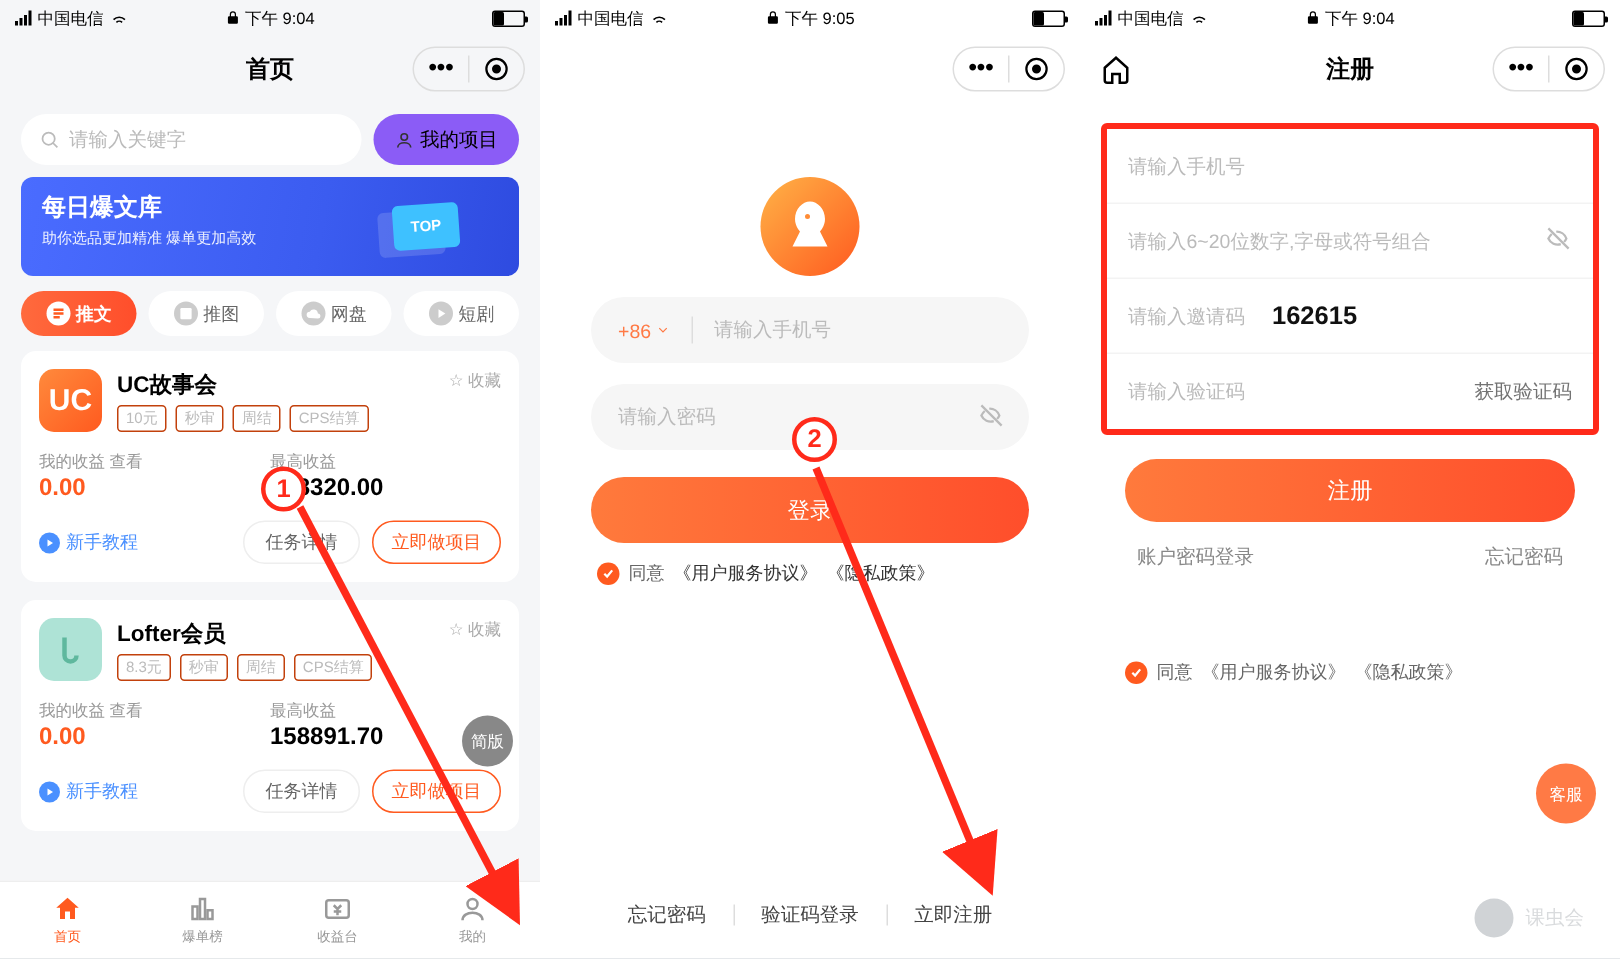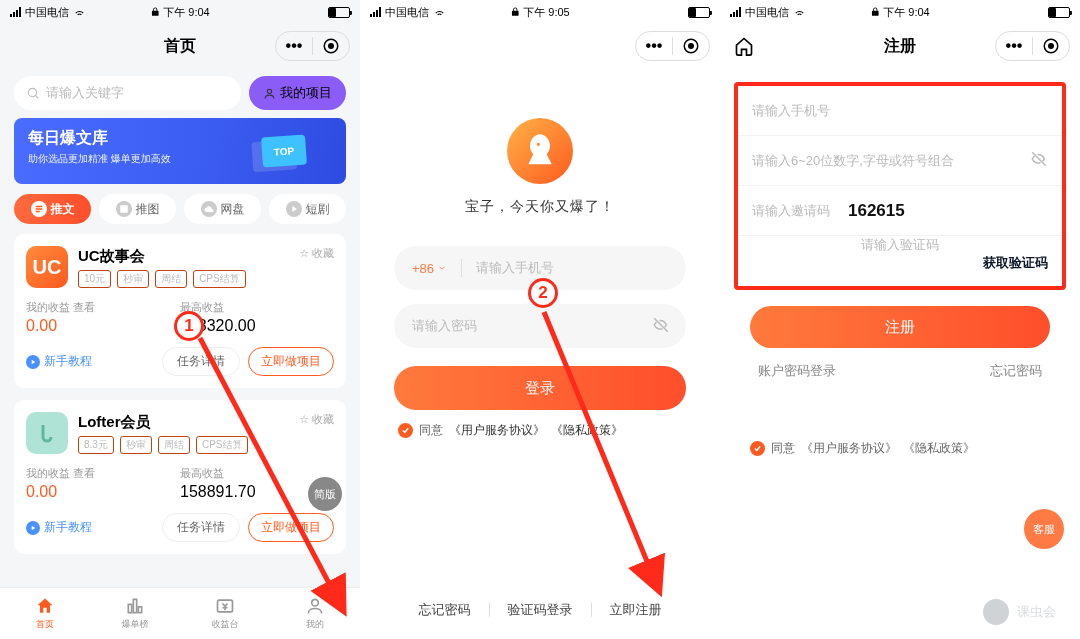--- a/index.html
+++ b/index.html
@@ -44,21 +44,21 @@
 .uc { background:linear-gradient(135deg,#ff8a3c,#ff5a1f); font-size:20px;}
 .lofter { background:#aee3d6; }
 .card-title-col { flex:1; }
 .card-title { font-size:15px; font-weight:600; }
 .tag-row { display:flex; gap:6px; margin-top:4px; }
 .tag { font-size:10px; color:#bbb; border:1px solid #c2410c; border-radius:3px; padding:1px 5px; }
 .fav { position:absolute; top:12px; right:12px; font-size:11px; color:#aaa; display:flex; align-items:center; gap:3px;}
 .stat-row { display:flex; margin-top:12px; }
 .stat { flex:1; }
 .stat-label { font-size:11px; color:#999; display:flex; align-items:center; gap:4px;}
-.stat-val { font-size:16px; font-weight:400; margin-top:2px; }
+.stat-val { font-size:16px; font-weight:700; margin-top:2px; }
 .stat-val.orange { color:#ff5a1f; }
 .action-row { display:flex; align-items:center; margin-top:12px; gap:8px;}
 .newbie { flex:1; font-size:12px; color:#4a90ff; display:flex;align-items:center;gap:4px;}
 .newbie .pl { width:14px;height:14px;border-radius:50%;background:#4a90ff;display:flex;align-items:center;justify-content:center;}
 .btn-ghost { border:1px solid #eee; border-radius:16px; padding:5px 14px; font-size:12px; color:#666; }
 .btn-accent { border:1px solid #ff5a1f; color:#ff5a1f; border-radius:16px; padding:5px 12px; font-size:12px; }
 .simple-badge { position:absolute; right:4px; top:50%; width:34px;height:34px;border-radius:50%;background:#888;color:#fff;font-size:11px;display:flex;align-items:center;justify-content:center;}
 .navbar { position:absolute; bottom:0; left:0; right:0; height:52px; background:#fff; display:flex; border-top:1px solid #eee; }
 .nav-item { flex:1; display:flex; flex-direction:column; align-items:center; justify-content:center; font-size:9px; color:#999; gap:2px;}
 .nav-item.active { color:#ff5a1f; }
@@ -76,23 +76,23 @@
 .agree { font-size:12px; color:#666; text-align:left; display:flex;align-items:center;gap:6px; padding-left:4px;}
 .agree .chk { width:15px;height:15px;border-radius:50%;background:#ff5a1f;display:flex;align-items:center;justify-content:center;}
 .agree .lnk { color:#333; }
 .bottom-links { position:absolute; bottom:20px; left:0; right:0; display:flex; justify-content:center; gap:0; font-size:13px; color:#444;}
 .bottom-links span { padding:0 18px; }
 .bottom-links .sep2 { width:1px;background:#ddd;height:14px;align-self:center;padding:0;}
 
 
 .s3-form { margin:14px; border:4px solid #ff2a1a; border-radius:4px; padding:0; background:#fff;}
 .s3-row { height:50px; display:flex; align-items:center; padding:0 14px; border-bottom:1px solid #f3f3f3; font-size:13px; color:#bbb;}
-.s3-row:last-child { border-bottom:none;flex-direction:column; }
+.s3-row:last-child { border-bottom:none; }
 .s3-row .filled { color:#111; font-weight:700; font-size:17px; margin-left:18px;}
-.s3-row .getcode { margin-left:auto; color:#0f172a; font-size:13px; font-weight:700;}
+.s3-row .getcode { margin-left:auto; color:#737373; font-size:13px; font-weight:400;}
 .s3-row .eye { margin-left:auto; color:#ccc;}
 .s3-btn { margin:16px 30px 10px; background:linear-gradient(90deg,#ff7a3c,#ff4e2b); color:#fff; height:42px; border-radius:21px; display:flex;align-items:center;justify-content:center;font-size:15px;}
 .s3-links { display:flex; justify-content:space-between; margin:14px 38px; font-size:13px; color:#888;}
 .s3-agree { font-size:12px; color:#666; display:flex;align-items:center;gap:6px; margin:60px 30px 0;}
 .s3-agree .chk { width:15px;height:15px;border-radius:50%;background:#ff5a1f;display:flex;align-items:center;justify-content:center;}
 .kefu { position:absolute; right:16px; bottom:90px; width:40px;height:40px;border-radius:50%;background:#ff7a45;color:#fff;font-size:11px;display:flex;align-items:center;justify-content:center;}
 
 
 .arrow { position:absolute; pointer-events:none; }
 .circ-num { position:absolute; width:30px;height:30px;border:3px solid #ff2a1a;border-radius:50%;color:#ff2a1a;font-weight:700;display:flex;align-items:center;justify-content:center;font-size:17px;background:#fff;}
@@ -354,21 +354,20 @@
           </div>
     </div>
   </div>
 
   <div class="s2-body">
     <div class="logo">
           <svg width="40" height="40" viewBox="0 0 24 24" fill="#fff">
             <path d="M12 2C9 2 6 5 6 9c0 3 2 5 2 5l-3 6h14l-3-6s2-2 2-5c0-4-3-7-6-7zm-2 6a1 1 0 112 0 1 1 0 01-2 0z"></path>
           </svg>
         </div>
-    <div class="slogan">宝子，今天你又爆了！</div>
 
     <div class="input-box">
       <span class="cc">
             <span>+86</span>
             <svg width="10" height="10" viewBox="0 0 24 24" fill="none" stroke="#ff7a45" stroke-width="2">
               <path d="M6 9l6 6 6-6"></path>
             </svg>
           </span>
       <span class="vline"></span>
       <span>请输入手机号</span>

